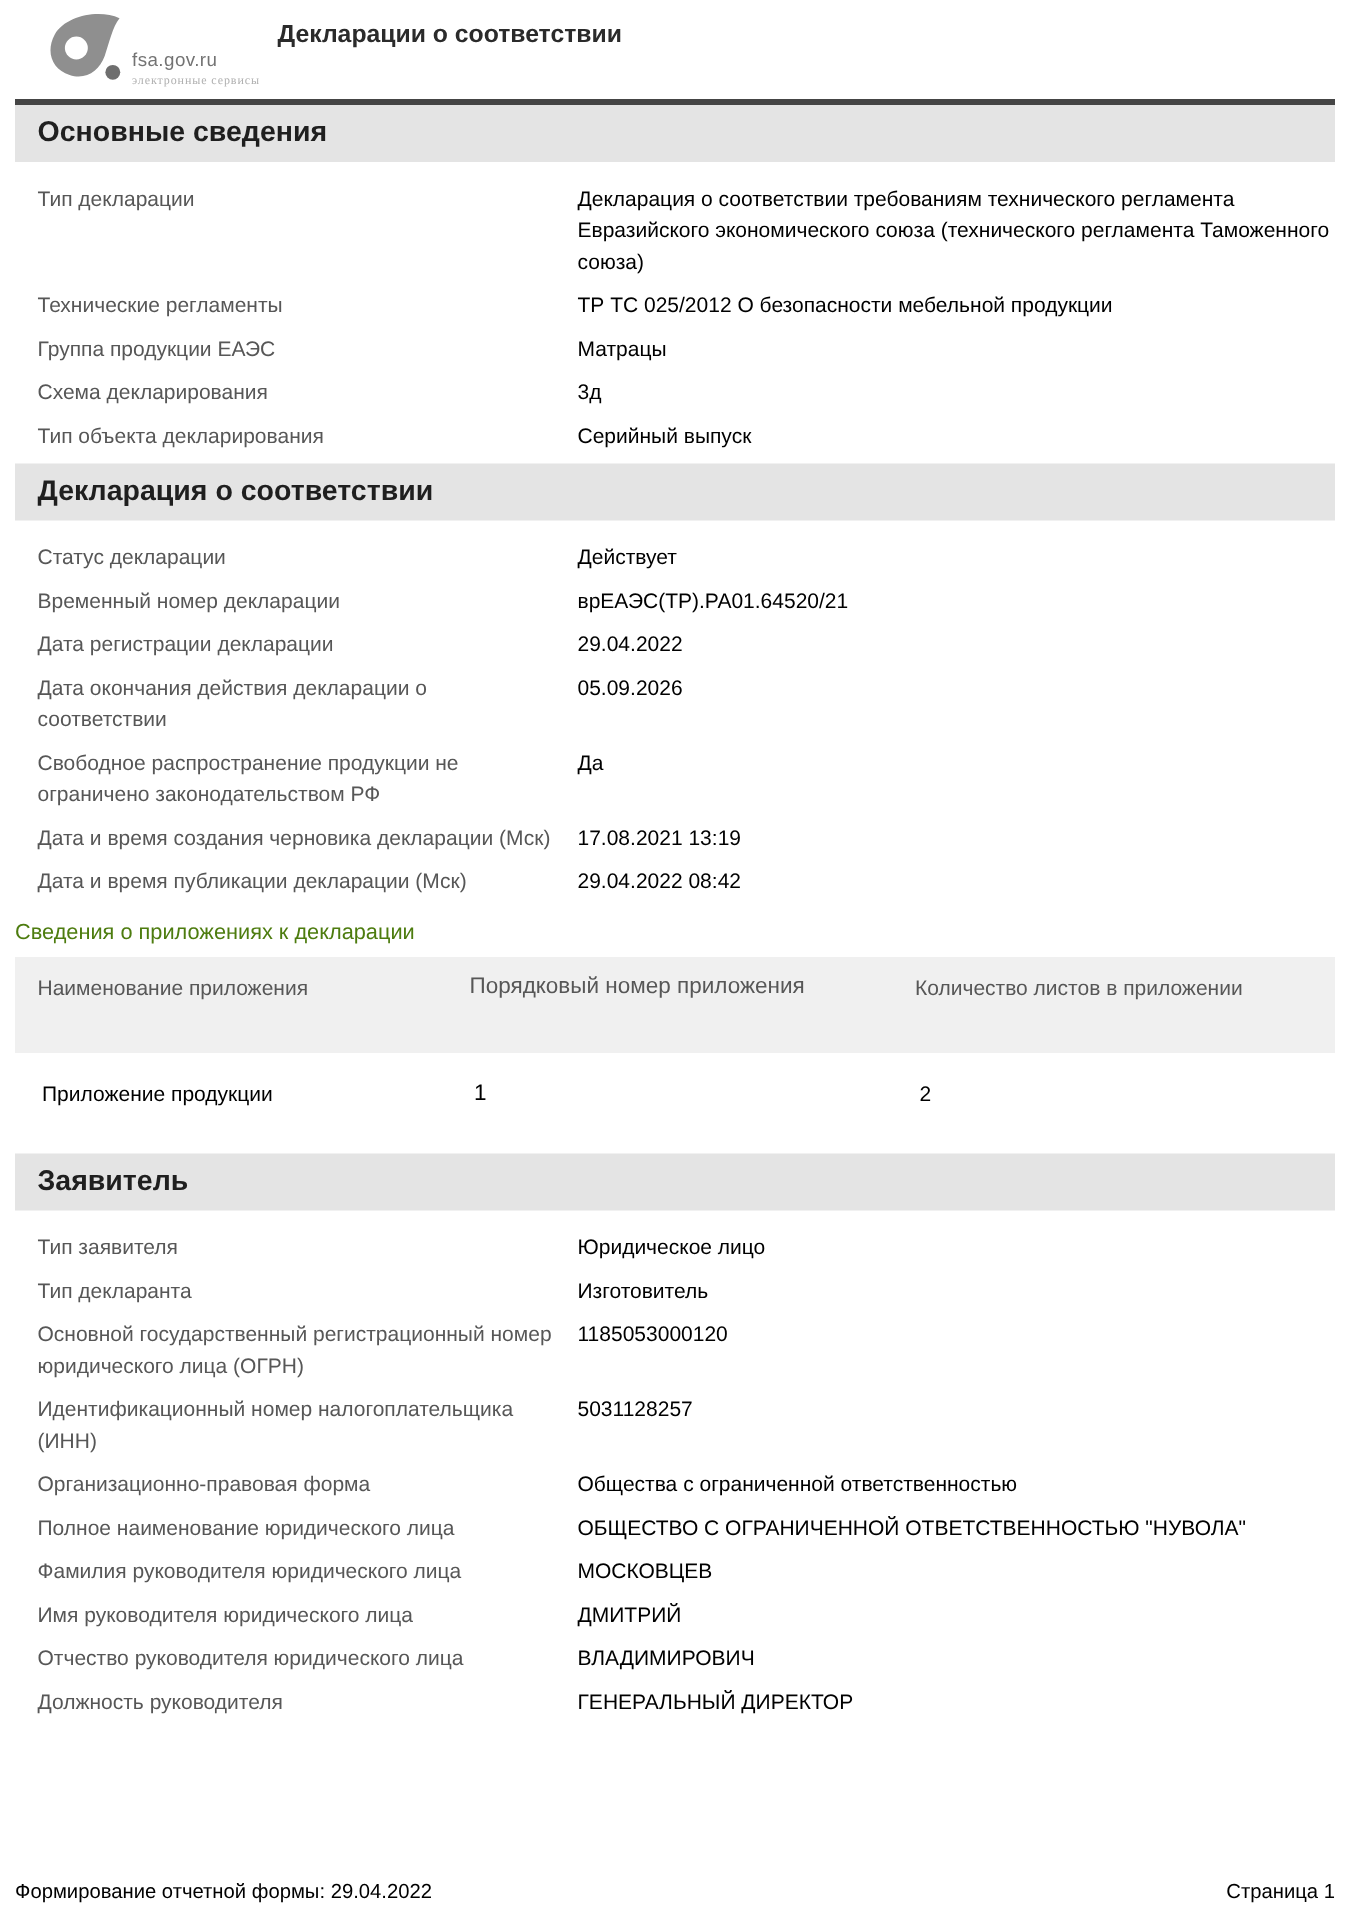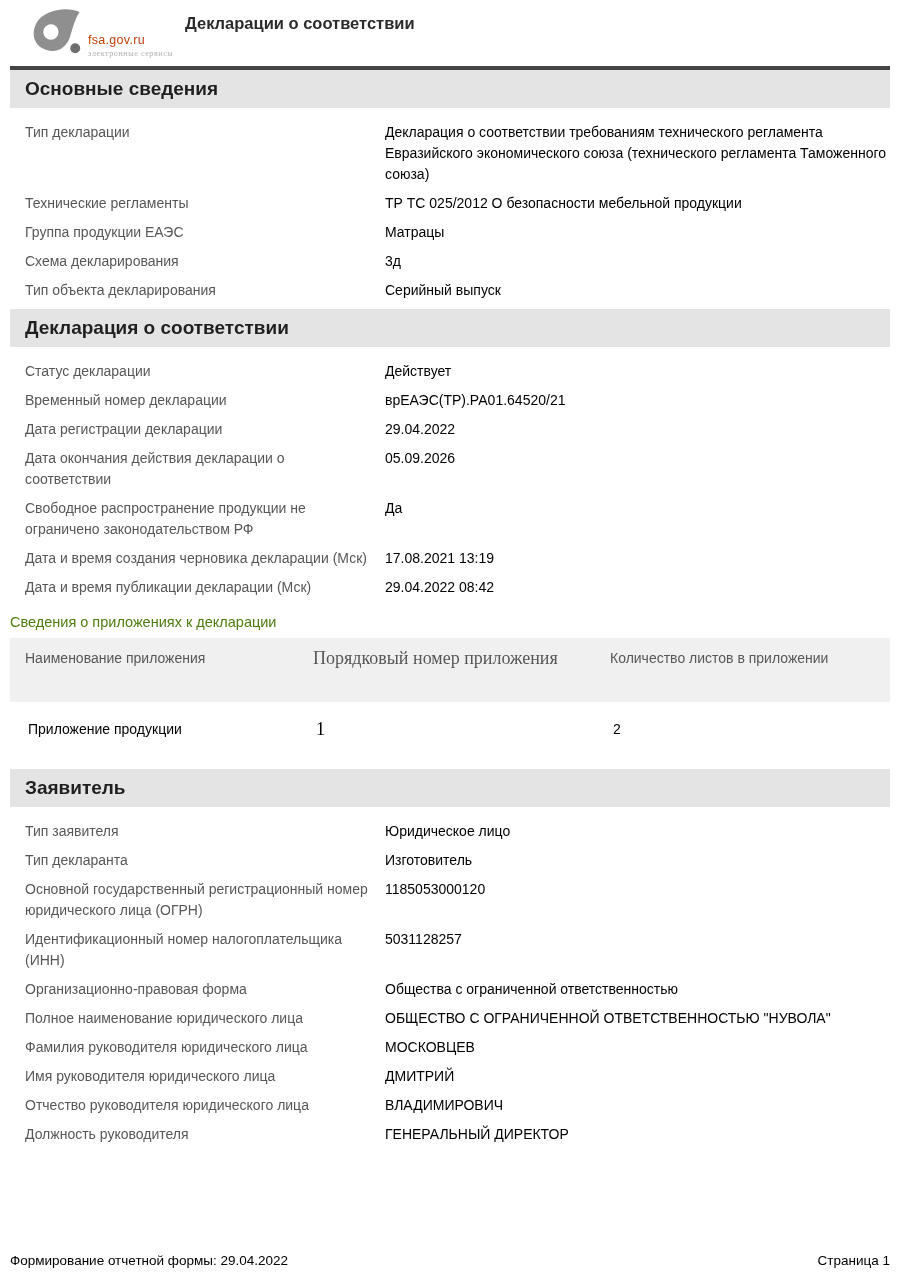--- a/index.html
+++ b/index.html
@@ -37,21 +37,21 @@
     top: 2px;
   }
   .logo-text {
     position: absolute;
     left: 56px;
     top: 27px;
     line-height: 1;
   }
   .logo-domain {
     font-size: 12.5px;
-    color: #c2410c;
+    color: #737373;
     letter-spacing: 0.3px;
   }
   .logo-tagline {
     font-size: 8px;
     color: #b0b0b0;
     letter-spacing: 0.6px;
     margin-top: 3px;
     white-space: nowrap;
     font-family: Liberation Serif, serif;
   }
@@ -118,21 +118,21 @@
     height: 64px;
     display: flex;
     padding: 10px 0 0 15px;
     box-sizing: border-box;
   }
   .trow {
     display: flex;
     padding: 17px 0 14px 18px;
   }
   .c1 { flex: 0 0 288px; font-size: 14px; line-height: 20px; }
-  .c2 { flex: 0 0 297px; font-size: 18px; line-height: 20px; font-family: Liberation Serif, serif; }
+  .c2 { flex: 0 0 297px; font-size: 15px; line-height: 20px; }
   .c3 { flex: 1;          font-size: 14px; line-height: 20px; }
   .thead .c1, .thead .c2, .thead .c3 { color: #575757; }
   .trow .c1, .trow .c2, .trow .c3 { color: #000000; }
 
   
   .doc-footer {
     position: absolute;
     left: 10px;
     right: 10px;
     bottom: 12px;

